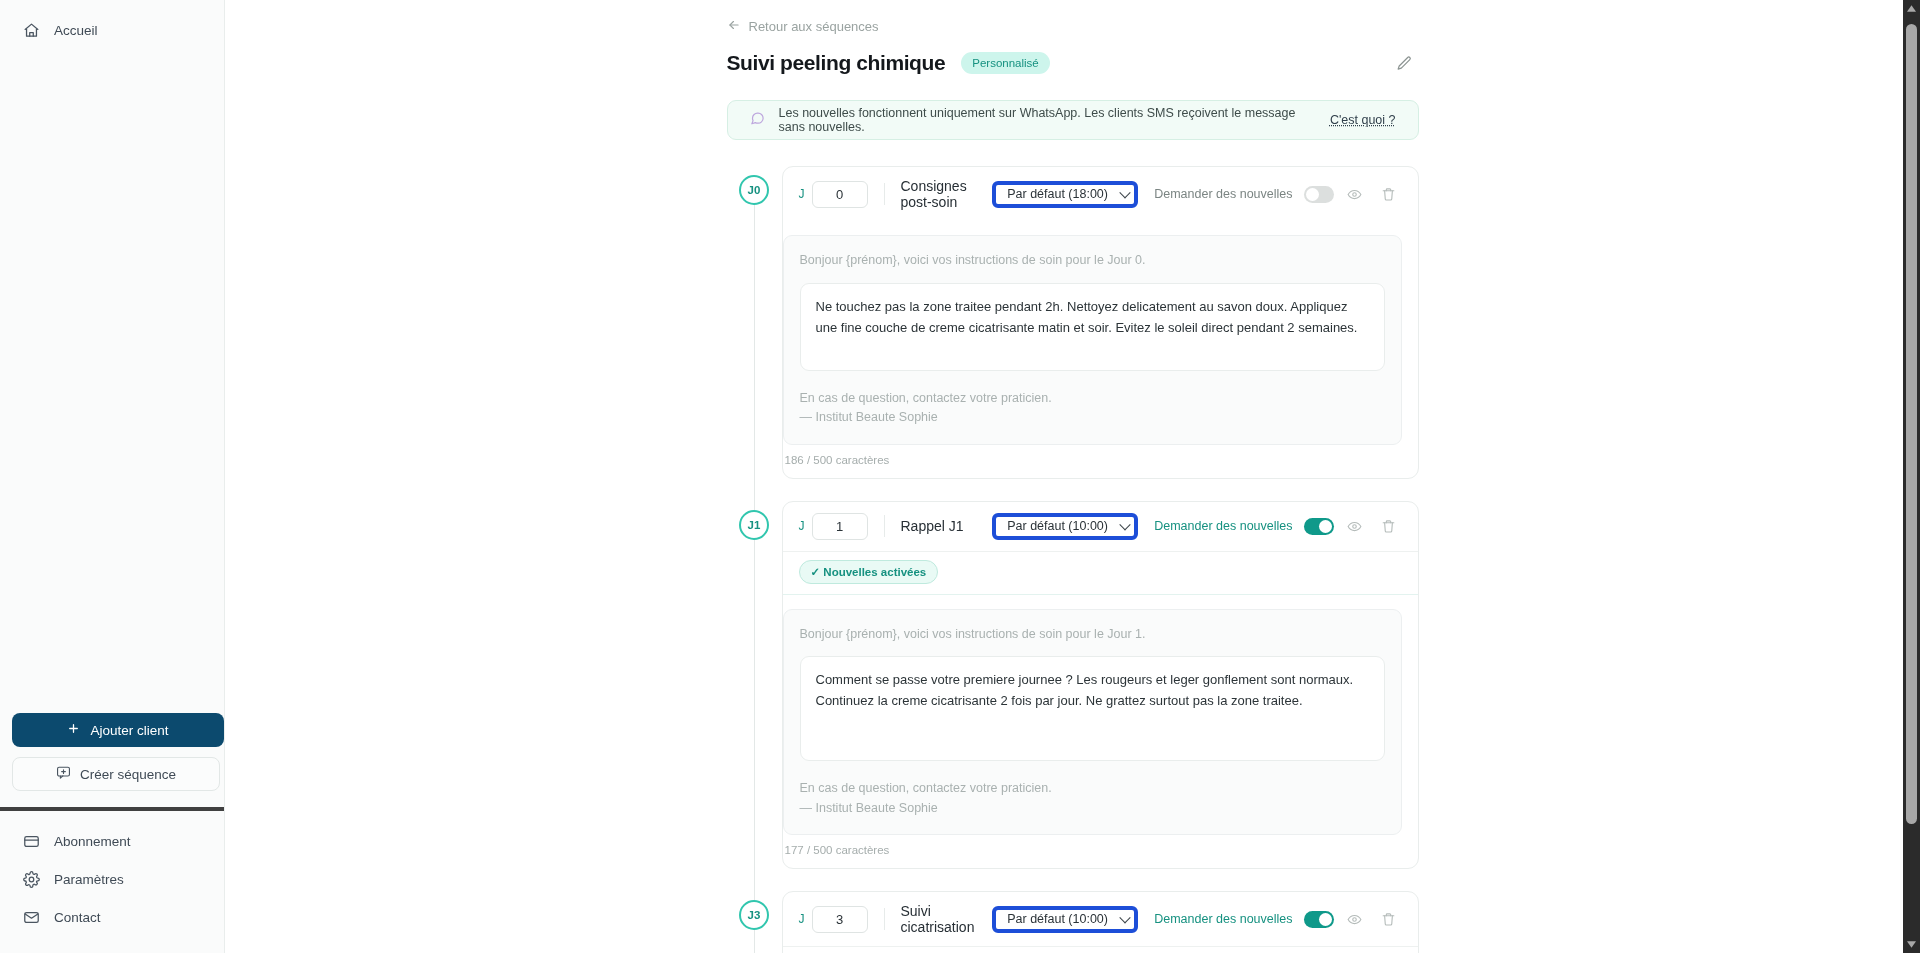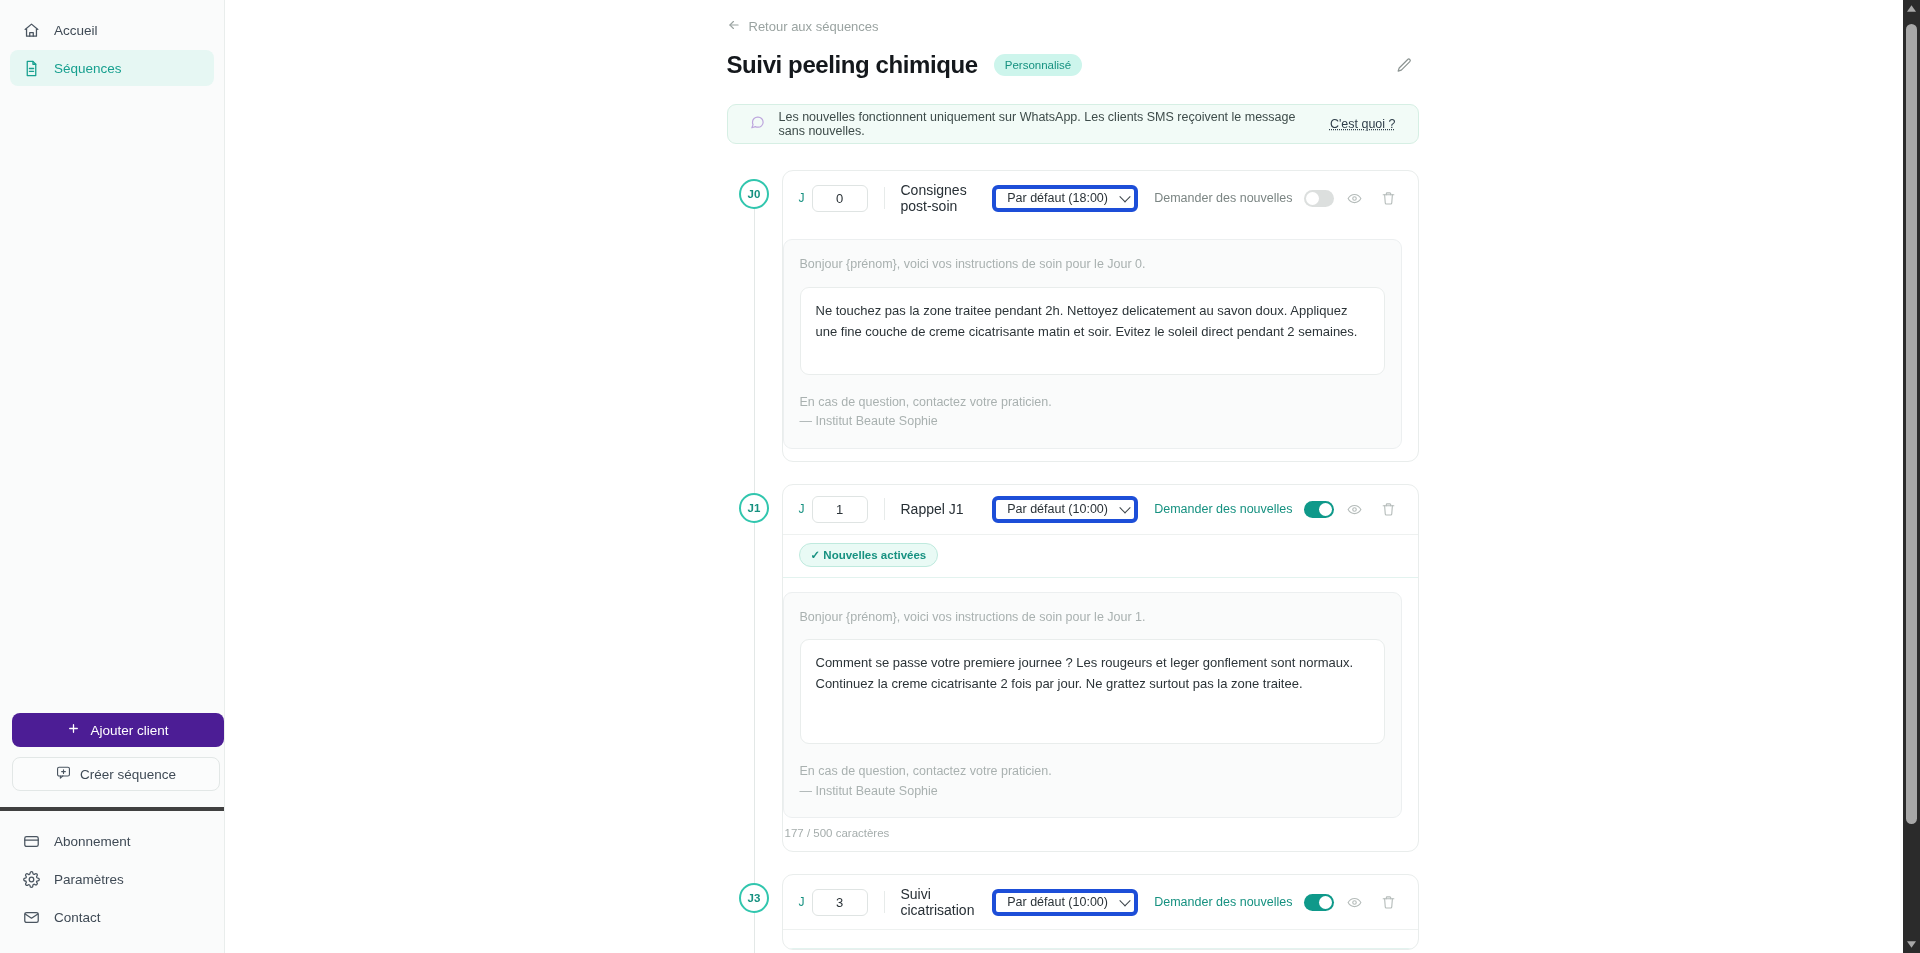--- a/index.html
+++ b/index.html
@@ -33,21 +33,21 @@
     color: #3f4a55; font-size: 13.5px; cursor: pointer;
     margin-bottom: 2px;
   }
   .nav-item .ic { width: 18px; height: 18px; display: flex; align-items: center; justify-content: center; }
   .nav-item.active { background: #e6f7f3; color: #17a08f; }
   .nav-item.active .ic svg { stroke: #17a08f; }
   .spacer { flex: 1; }
 
   .btn-primary {
     margin: 0 0 10px 12px; height: 34px; border-radius: 8px;
-    background: #4c1d95; color: #fff; font-size: 13.5px;
+    background: #0c4a6e; color: #fff; font-size: 13.5px;
     display: flex; align-items: center; justify-content: center; gap: 10px;
     cursor: pointer; border: none;
   }
   .btn-secondary {
     margin: 0 4px 16px 12px; height: 34px; border-radius: 8px;
     background: #fbfcfc; color: #3f4a55; font-size: 13.5px;
     border: 1px solid #e2e7e6;
     display: flex; align-items: center; justify-content: center; gap: 9px;
     cursor: pointer;
   }
@@ -64,21 +64,21 @@
   .back-link {
     display: flex; align-items: center; gap: 8px;
     color: #9aa3a1; font-size: 13px; cursor: pointer;
     margin-bottom: 16px;
   }
   .title-row {
     display: flex; align-items: center; gap: 16px; margin-bottom: 25px;
     position: relative;
   }
   .page-title {
-    font-size: 24px; font-weight: 700; color: #14181c; letter-spacing: -0.4px;
+    font-size: 21px; font-weight: 700; color: #14181c; letter-spacing: -0.4px;
   }
   .badge-custom {
     background: #cdf5ec; color: #169180; font-size: 11.5px;
     padding: 5px 11px; border-radius: 20px; font-weight: 500;
   }
   .edit-btn {
     position: absolute; right: 0; top: 50%; transform: translateY(-50%);
     width: 28px; height: 28px; display: flex; align-items: center; justify-content: center;
     cursor: pointer;
   }
@@ -204,31 +204,20 @@
     <nav class="nav-top">
       <div class="nav-item">
         <span class="ic">
           <svg width="17" height="17" viewBox="0 0 24 24" fill="none" stroke="#4a5560" stroke-width="1.8" stroke-linecap="round" stroke-linejoin="round">
               <path d="M3 10.5 12 3l9 7.5"></path>
               <path d="M5 10v10h14V10"></path>
               <path d="M9.5 20v-5h5v5"></path>
             </svg>
         </span>
         <span>Accueil</span>
-      </div>
-      <div class="nav-item active">
-        <span class="ic">
-          <svg width="17" height="17" viewBox="0 0 24 24" fill="none" stroke="#17a08f" stroke-width="1.8" stroke-linecap="round" stroke-linejoin="round">
-              <path d="M14 2H6v20h12V6z"></path>
-              <path d="M14 2v4h4"></path>
-              <path d="M9 12h6"></path>
-              <path d="M9 16h6"></path>
-            </svg>
-        </span>
-        <span>Séquences</span>
       </div>
     </nav>
 
     <div class="spacer"></div>
 
     <button class="btn-primary">
       <span>
         <svg width="13" height="13" viewBox="0 0 24 24" fill="none" stroke="#ffffff" stroke-width="2.4" stroke-linecap="round">
             <path d="M12 5v14M5 12h14"></path>
           </svg>
@@ -345,20 +334,21 @@
                 </svg>
             </span>
           </div>
           <div class="card-body">
             <div class="preview">
               <div class="pv-line">Bonjour {prénom}, voici vos instructions de soin pour le Jour 0.</div>
               <textarea class="editor" style="">Ne touchez pas la zone traitee pendant 2h. Nettoyez delicatement au savon doux. Appliquez une fine couche de creme cicatrisante matin et soir. Evitez le soleil direct pendant 2 semaines.</textarea>
               <div class="pv-foot">En cas de question, contactez votre praticien.</div>
               <div class="pv-foot">— Institut Beaute Sophie</div>
             </div>
+            <div class="counter">186 / 500 caractères</div>
           </div>
         </div>
       </section>
 
       <section class="step">
         <div class="rail">
           <div class="rail-line"></div>
           <div class="day-badge">J1</div>
         </div>
         <div class="card">

